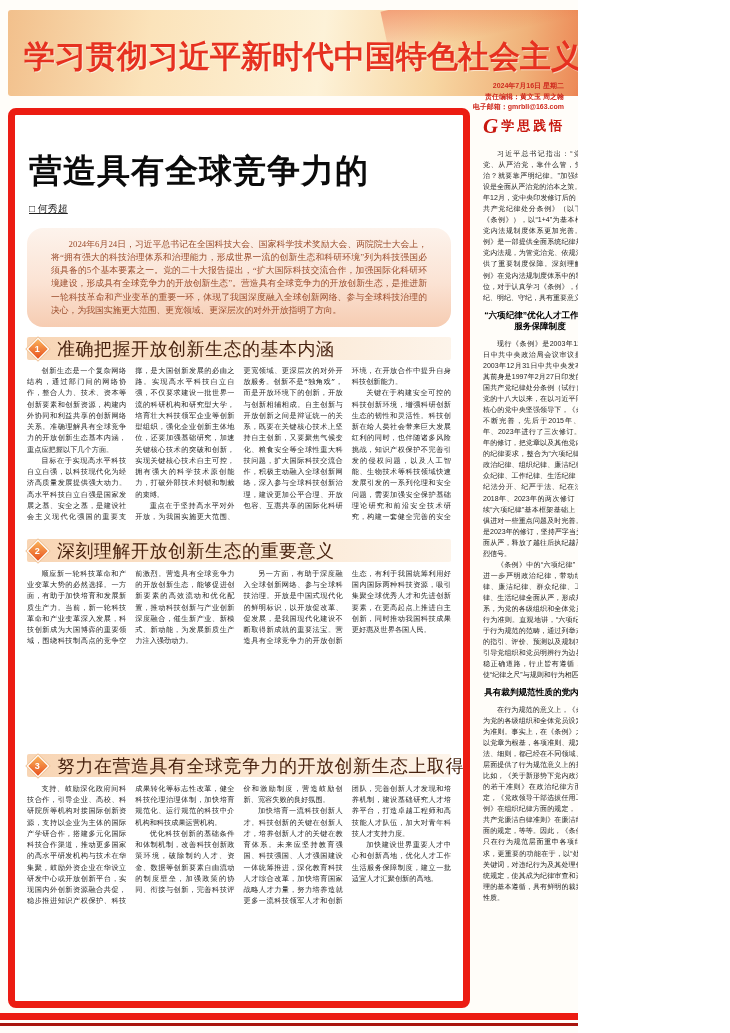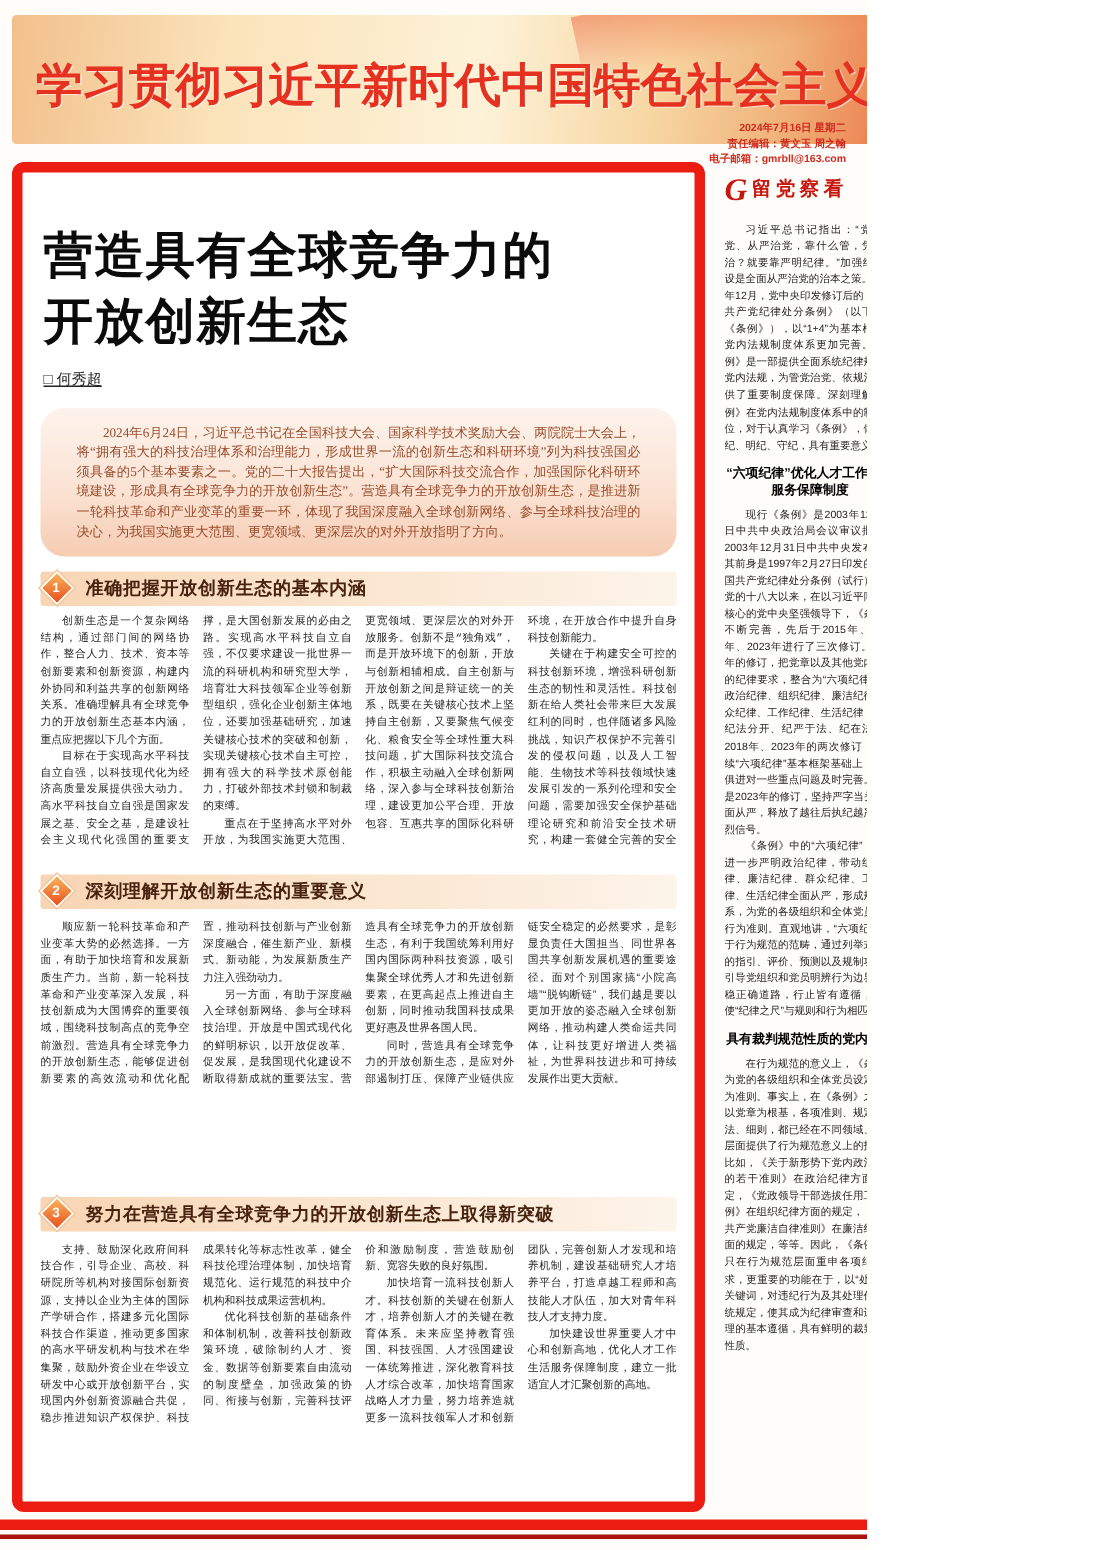--- a/index.html
+++ b/index.html
@@ -23,21 +23,21 @@
 
   
   .red-box{position:absolute;left:8px;top:108px;width:462px;height:900px;border:7px solid #ec1c12;border-radius:8px;background:#ffffff;box-sizing:border-box;padding:11px 12px;overflow:hidden;}
   .m-title{margin:24px 2px 0;font-family:"Liberation Serif","DejaVu Serif",serif;font-size:33px;font-weight:900;color:#0b0b0b;line-height:1.33;letter-spacing:1px;}
   .m-author{margin:8px 2px 0;font-size:10px;color:#222;text-decoration:underline;}
   .intro{margin-top:12px;border-radius:16px;background:linear-gradient(180deg,#fdf3ec 0%,#fbe3d4 55%,#f6ccb2 100%);padding:10px 24px;}
   .intro p{margin:0;font-family:"Liberation Serif",serif;font-size:8.8px;line-height:1.5;color:#9a4c2c;text-align:justify;text-indent:2em;}
   .sec-head{margin-top:10px;height:23px;display:flex;align-items:center;background:linear-gradient(90deg,#f8d5b4 0%,#fbe7d2 55%,#fdf4ea 100%);border-radius:2px;}
   .diamond{flex:0 0 auto;width:14px;height:14px;margin-left:3px;background:linear-gradient(135deg,#f9b45c,#e8501e);transform:rotate(45deg);border:1.5px solid #fff;box-shadow:0 0 0 1px #f0c79d;display:flex;align-items:center;justify-content:center;}
   .diamond i{transform:rotate(-45deg);font-style:normal;font-size:9px;font-weight:bold;color:#fff;line-height:1;}
-  .sec-title{margin-left:11px;font-family:"Liberation Serif",serif;font-size:12px;font-weight:700;color:#47220f;letter-spacing:.5px;white-space:nowrap;}
+  .sec-title{margin-left:11px;font-family:"Liberation Serif",serif;font-size:18px;font-weight:400;color:#47220f;letter-spacing:.5px;white-space:nowrap;}
   .sec-body{margin-top:6px;column-count:4;column-gap:9px;text-align:justify;font-size:7.2px;line-height:1.56;color:#262626;overflow:hidden;}
   .sec-body p{margin:0;text-indent:2em;}
   .sec-body p.note{font-weight:bold;}
   .h-s1{height:163px;font-family:Liberation Mono, monospace;} .h-s2{height:176px;} .h-s3{height:152px;}
 
   
   .side{position:absolute;left:483px;top:114px;width:240px;height:896px;overflow:hidden;}
   .sixi{display:flex;align-items:center;height:24px;}
   .g-badge{font-family:"Liberation Serif",serif;font-size:21px;font-weight:900;font-style:italic;color:#c8170f;line-height:1;margin-right:3px;}
   .sixi-label{font-size:13px;font-weight:900;color:#c8170f;letter-spacing:3px;}
@@ -69,21 +69,20 @@
 
   <div class="meta">
     <div>2024年7月16日 星期二</div>
     <div>责任编辑：黄文玉 周之翰</div>
     <div>电子邮箱：gmrbll@163.com</div>
   </div>
 
   <div class="red-box">
     <div class="m-title">
       <div>营造具有全球竞争力的</div>
-      <div>开放创新生态</div>
     </div>
     <div class="m-author">□ 何秀超</div>
 
     <div class="intro">
       <p>2024年6月24日，习近平总书记在全国科技大会、国家科学技术奖励大会、两院院士大会上，将“拥有强大的科技治理体系和治理能力，形成世界一流的创新生态和科研环境”列为科技强国必须具备的5个基本要素之一。党的二十大报告提出，“扩大国际科技交流合作，加强国际化科研环境建设，形成具有全球竞争力的开放创新生态”。营造具有全球竞争力的开放创新生态，是推进新一轮科技革命和产业变革的重要一环，体现了我国深度融入全球创新网络、参与全球科技治理的决心，为我国实施更大范围、更宽领域、更深层次的对外开放指明了方向。</p>
     </div>
 
     <div class="sec-head">
       <span class="diamond">
           <i>1</i>
@@ -100,41 +99,40 @@
 
     <div class="sec-head">
       <span class="diamond">
           <i>2</i>
         </span>
       <span class="sec-title">深刻理解开放创新生态的重要意义</span>
     </div>
     <div class="sec-body h-s2">
       <p>顺应新一轮科技革命和产业变革大势的必然选择。一方面，有助于加快培育和发展新质生产力。当前，新一轮科技革命和产业变革深入发展，科技创新成为大国博弈的重要领域，围绕科技制高点的竞争空前激烈。营造具有全球竞争力的开放创新生态，能够促进创新要素的高效流动和优化配置，推动科技创新与产业创新深度融合，催生新产业、新模式、新动能，为发展新质生产力注入强劲动力。</p>
       <p>另一方面，有助于深度融入全球创新网络、参与全球科技治理。开放是中国式现代化的鲜明标识，以开放促改革、促发展，是我国现代化建设不断取得新成就的重要法宝。营造具有全球竞争力的开放创新生态，有利于我国统筹利用好国内国际两种科技资源，吸引集聚全球优秀人才和先进创新要素，在更高起点上推进自主创新，同时推动我国科技成果更好惠及世界各国人民。</p>
-      <p>同时，营造具有全球竞争力的开放创新生态，是应对外部遏制打压、保障产业链供应链安全稳定的必然要求，是彰显负责任大国担当、同世界各国共享创新发展机遇的重要途径。面对个别国家搞“小院高墙”“脱钩断链”，我们越是要以更加开放的姿态融入全球创新网络，推动构建人类命运共同体，让科技更好增进人类福祉，为世界科技进步和可持续发展作出更大贡献。</p>
     </div>
 
     <div class="sec-head">
       <span class="diamond">
           <i>3</i>
         </span>
       <span class="sec-title">努力在营造具有全球竞争力的开放创新生态上取得新突破</span>
     </div>
     <div class="sec-body h-s3">
       <p>支持、鼓励深化政府间科技合作，引导企业、高校、科研院所等机构对接国际创新资源，支持以企业为主体的国际产学研合作，搭建多元化国际科技合作渠道，推动更多国家的高水平研发机构与技术在华集聚，鼓励外资企业在华设立研发中心或开放创新平台，实现国内外创新资源融合共促，稳步推进知识产权保护、科技成果转化等标志性改革，健全科技伦理治理体制，加快培育规范化、运行规范的科技中介机构和科技成果运营机构。</p>
       <p>优化科技创新的基础条件和体制机制，改善科技创新政策环境，破除制约人才、资金、数据等创新要素自由流动的制度壁垒，加强政策的协同、衔接与创新，完善科技评价和激励制度，营造鼓励创新、宽容失败的良好氛围。</p>
       <p>加快培育一流科技创新人才。科技创新的关键在创新人才，培养创新人才的关键在教育体系。未来应坚持教育强国、科技强国、人才强国建设一体统筹推进，深化教育科技人才综合改革，加快培育国家战略人才力量，努力培养造就更多一流科技领军人才和创新团队，完善创新人才发现和培养机制，建设基础研究人才培养平台，打造卓越工程师和高技能人才队伍，加大对青年科技人才支持力度。</p>
       <p>加快建设世界重要人才中心和创新高地，优化人才工作生活服务保障制度，建立一批适宜人才汇聚创新的高地。</p>
     </div>
   </div>
 
   <div class="side">
     <div class="sixi">
       <span class="g-badge">G</span>
-      <span class="sixi-label">留党察看</span>
+      <span class="sixi-label">学思践悟</span>
     </div>
 
     <div class="scol scol-left">
       <p>习近平总书记指出：“党要管党、从严治党，靠什么管，凭什么治？就要靠严明纪律。”加强纪律建设是全面从严治党的治本之策。2023年12月，党中央印发修订后的《中国共产党纪律处分条例》（以下简称《条例》），以“1+4”为基本框架的党内法规制度体系更加完善。《条例》是一部提供全面系统纪律规范的党内法规，为管党治党、依规治党提供了重要制度保障。深刻理解《条例》在党内法规制度体系中的制度定位，对于认真学习《条例》，做到知纪、明纪、守纪，具有重要意义。</p>
       <div class="side-sub">“六项纪律”优化人才工作生活服务保障制度</div>
       <p>现行《条例》是2003年12月23日中共中央政治局会议审议批准、2003年12月31日中共中央发布的，其前身是1997年2月27日印发的《中国共产党纪律处分条例（试行）》。党的十八大以来，在以习近平同志为核心的党中央坚强领导下，《条例》不断完善，先后于2015年、2018年、2023年进行了三次修订。2015年的修订，把党章以及其他党内法规的纪律要求，整合为“六项纪律”，即政治纪律、组织纪律、廉洁纪律、群众纪律、工作纪律、生活纪律，实现纪法分开、纪严于法、纪在法前。2018年、2023年的两次修订，在延续“六项纪律”基本框架基础上，与时俱进对一些重点问题及时完善。特别是2023年的修订，坚持严字当头、全面从严，释放了越往后执纪越严的强烈信号。</p>
       <p>《条例》中的“六项纪律”，通过进一步严明政治纪律，带动组织纪律、廉洁纪律、群众纪律、工作纪律、生活纪律全面从严，形成规范体系，为党的各级组织和全体党员设定行为准则。直观地讲，“六项纪律”属于行为规范的范畴，通过列举式规范的指引、评价、预测以及规制功能，引导党组织和党员明辨行为边界、行稳正确道路，行止皆有遵循，真正使“纪律之尺”与规则和行为相匹配。</p>
       <div class="side-sub">具有裁判规范性质的党内法规</div>
       <p>在行为规范的意义上，《条例》为党的各级组织和全体党员设定了行为准则。事实上，在《条例》之外，以党章为根基，各项准则、规定、办法、细则，都已经在不同领域、不同层面提供了行为规范意义上的指引。比如，《关于新形势下党内政治生活的若干准则》在政治纪律方面的规定，《党政领导干部选拔任用工作条例》在组织纪律方面的规定，《中国共产党廉洁自律准则》在廉洁纪律方面的规定，等等。因此，《条例》不只在行为规范层面重申各项纪律要求，更重要的功能在于，以“处分”为关键词，对违纪行为及其处理作出系统规定，使其成为纪律审查和违纪处理的基本遵循，具有鲜明的裁判规范性质。</p>
     </div>

